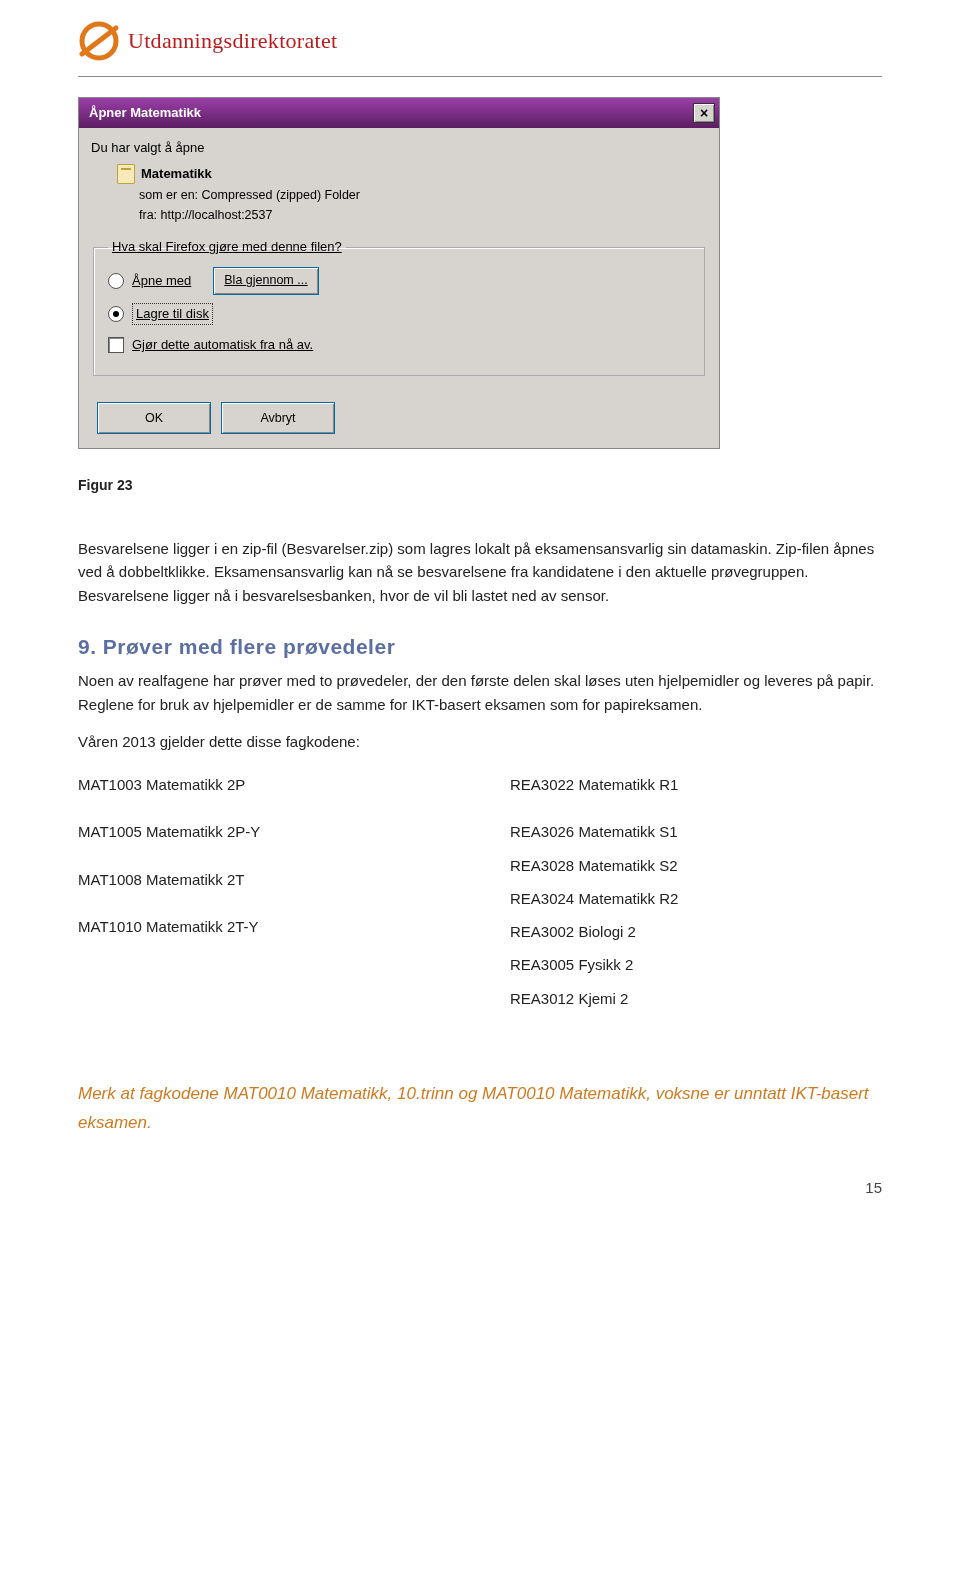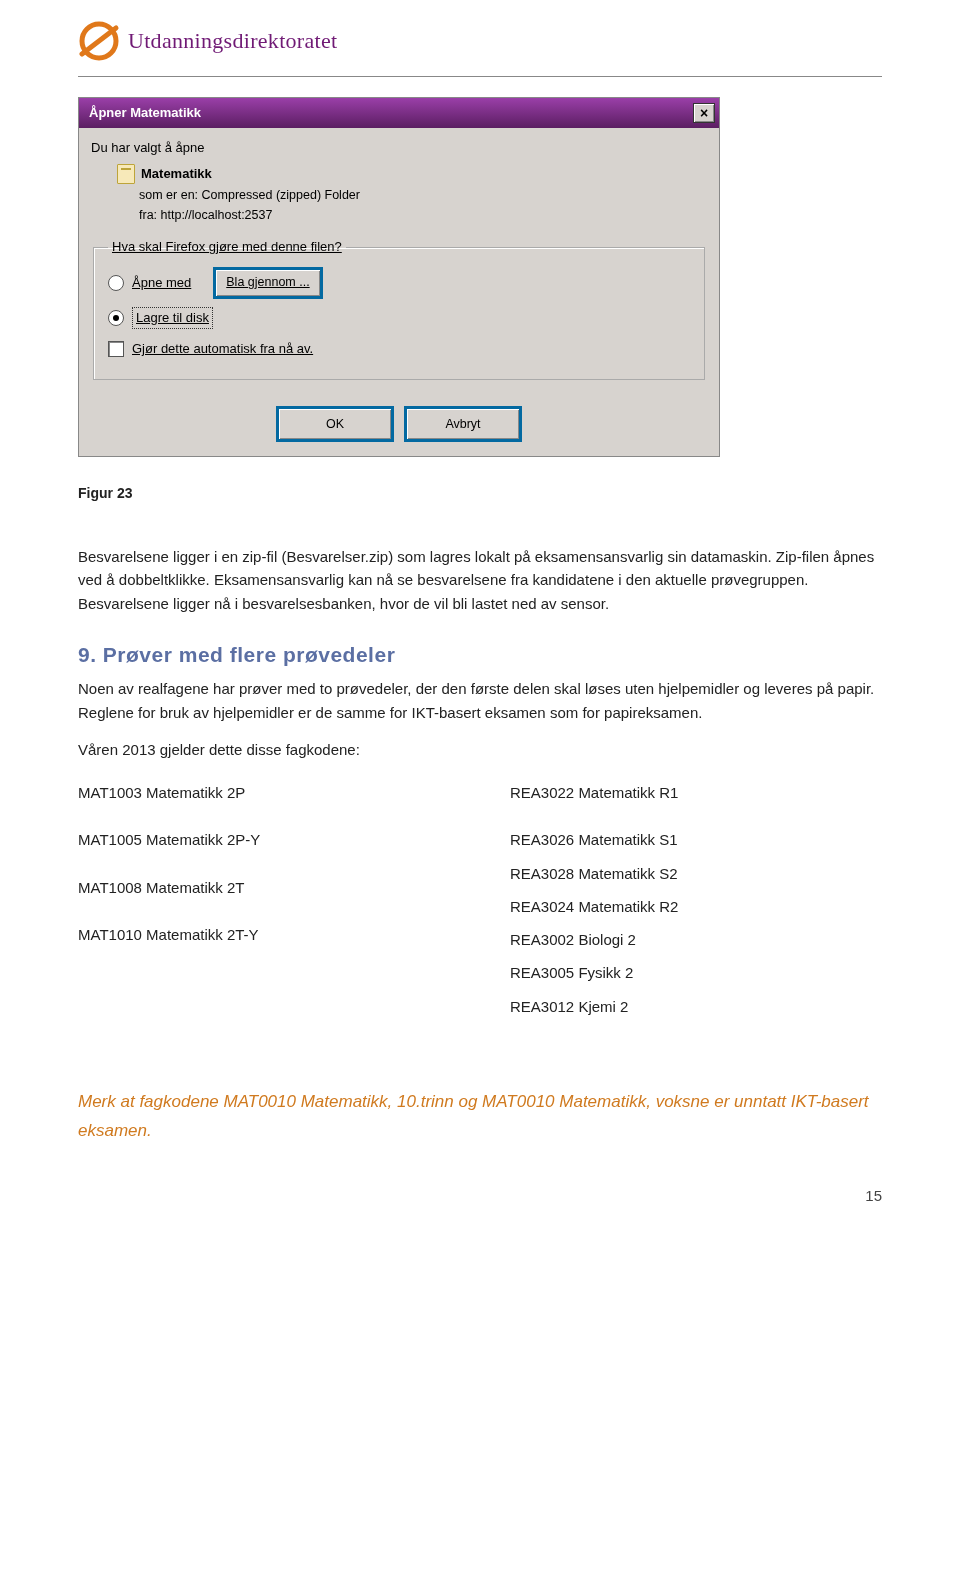--- a/index.html
+++ b/index.html
@@ -19,21 +19,21 @@
   .logo-row {
     display: flex;
     align-items: center;
     gap: 8px;
     margin-bottom: 18px;
   }
   .logo-row svg { display: block; }
   .logo-text {
     font-family: Georgia, 'Times New Roman', serif;
     font-size: 22px;
-    color: #701a75;
+    color: #b91c1c;
     letter-spacing: 0.3px;
   }
   .logo-underline {
     height: 1px;
     background: #888;
     margin-top: -4px;
     margin-bottom: 20px;
     width: 100%;
   }
   
@@ -127,43 +127,43 @@
     content: "";
     width: 6px; height: 6px;
     background: #000;
     border-radius: 50%;
   }
   .btn95 {
     display: inline-flex;
     align-items: center;
     justify-content: center;
     background: #d7d3cf;
-    border: 3px solid #0369a1;
+    border: 1px solid #0369a1;
     box-shadow: inset 1px 1px 0 #fff, inset -1px -1px 0 #888;
     font-size: 12.5px;
     padding: 2px 10px;
     min-height: 22px;
   }
   .btn95.big { min-width: 92px; min-height: 26px; }
   .sel-label {
     border: 1px dotted #333;
     padding: 0 3px;
   }
   .chk {
     width: 14px; height: 14px;
     border: 1px solid #555;
     background: #fff;
     box-shadow: inset 1px 1px 0 #888;
     display: inline-block;
   }
   .btn-row {
     display: flex;
-    justify-content: center;
+    justify-content: flex-start;
     gap: 10px;
-    padding: 12px 10px 14px 10px;
+    padding: 12px 10px 14px 18px;
     background: #d7d3cf;
   }
   
   .figcap {
     font-weight: bold;
     font-size: 14px;
     margin: 6px 0 40px 0;
   }
   .para { margin: 0 0 24px 0; }
   h2.sec {

